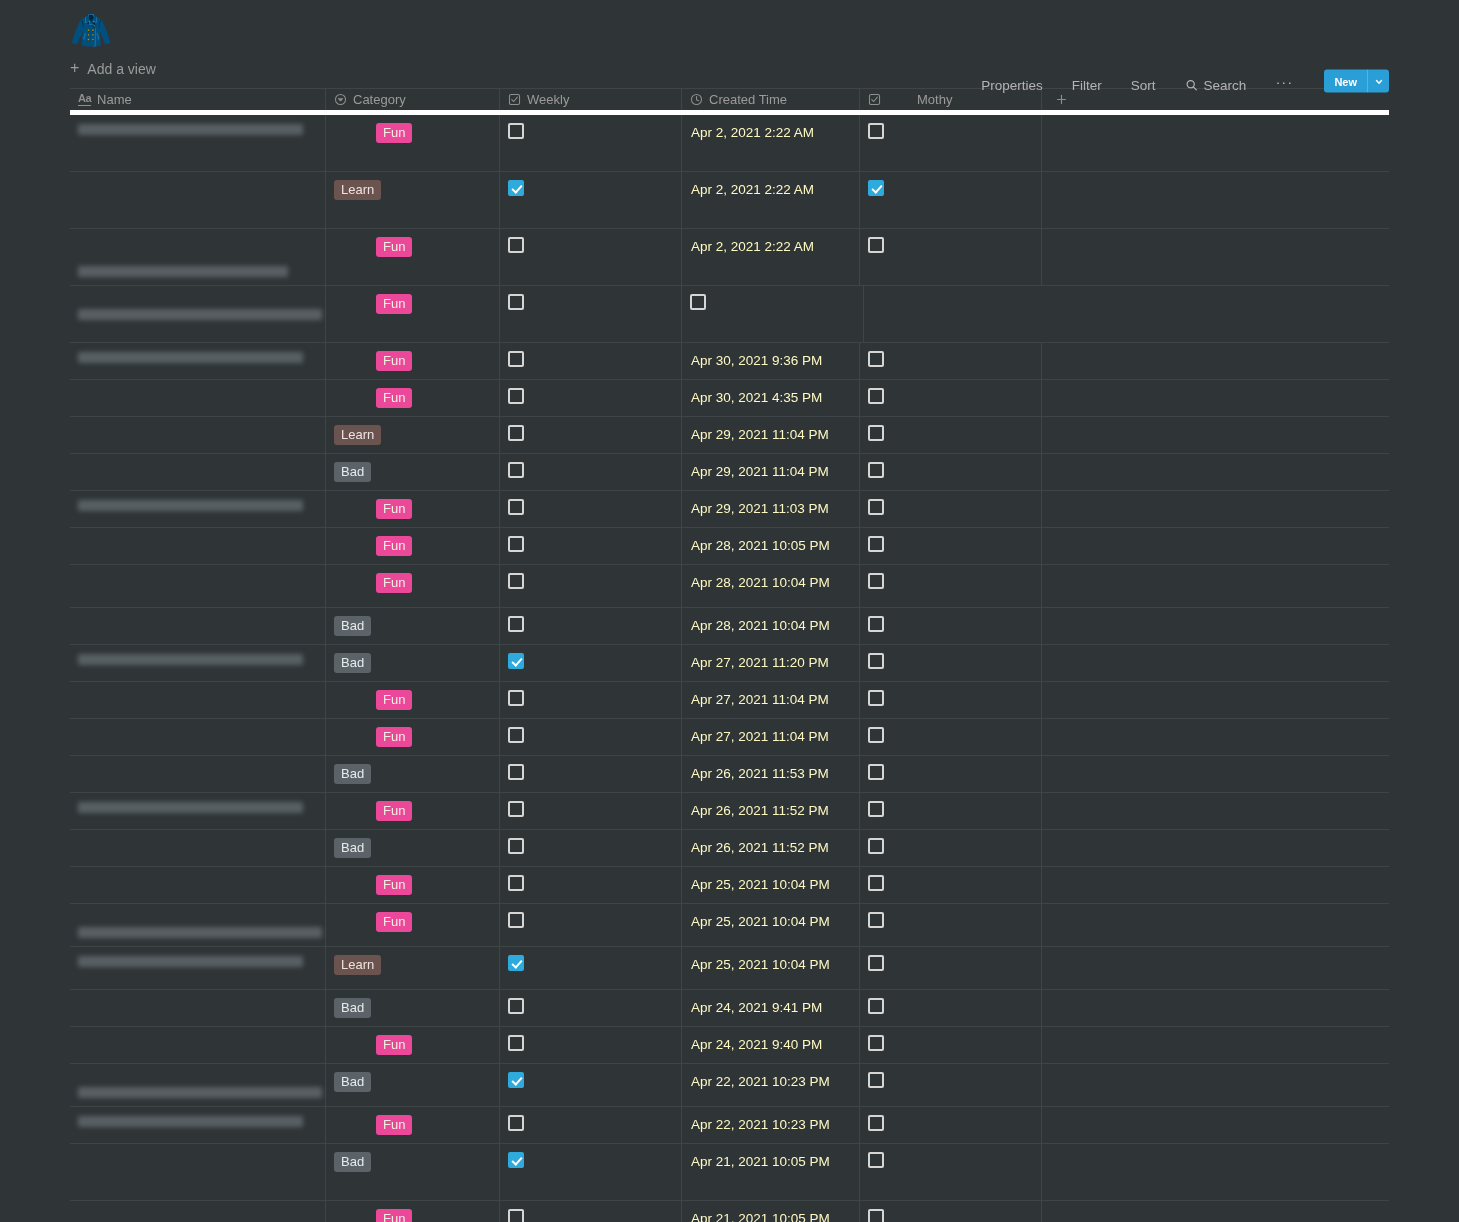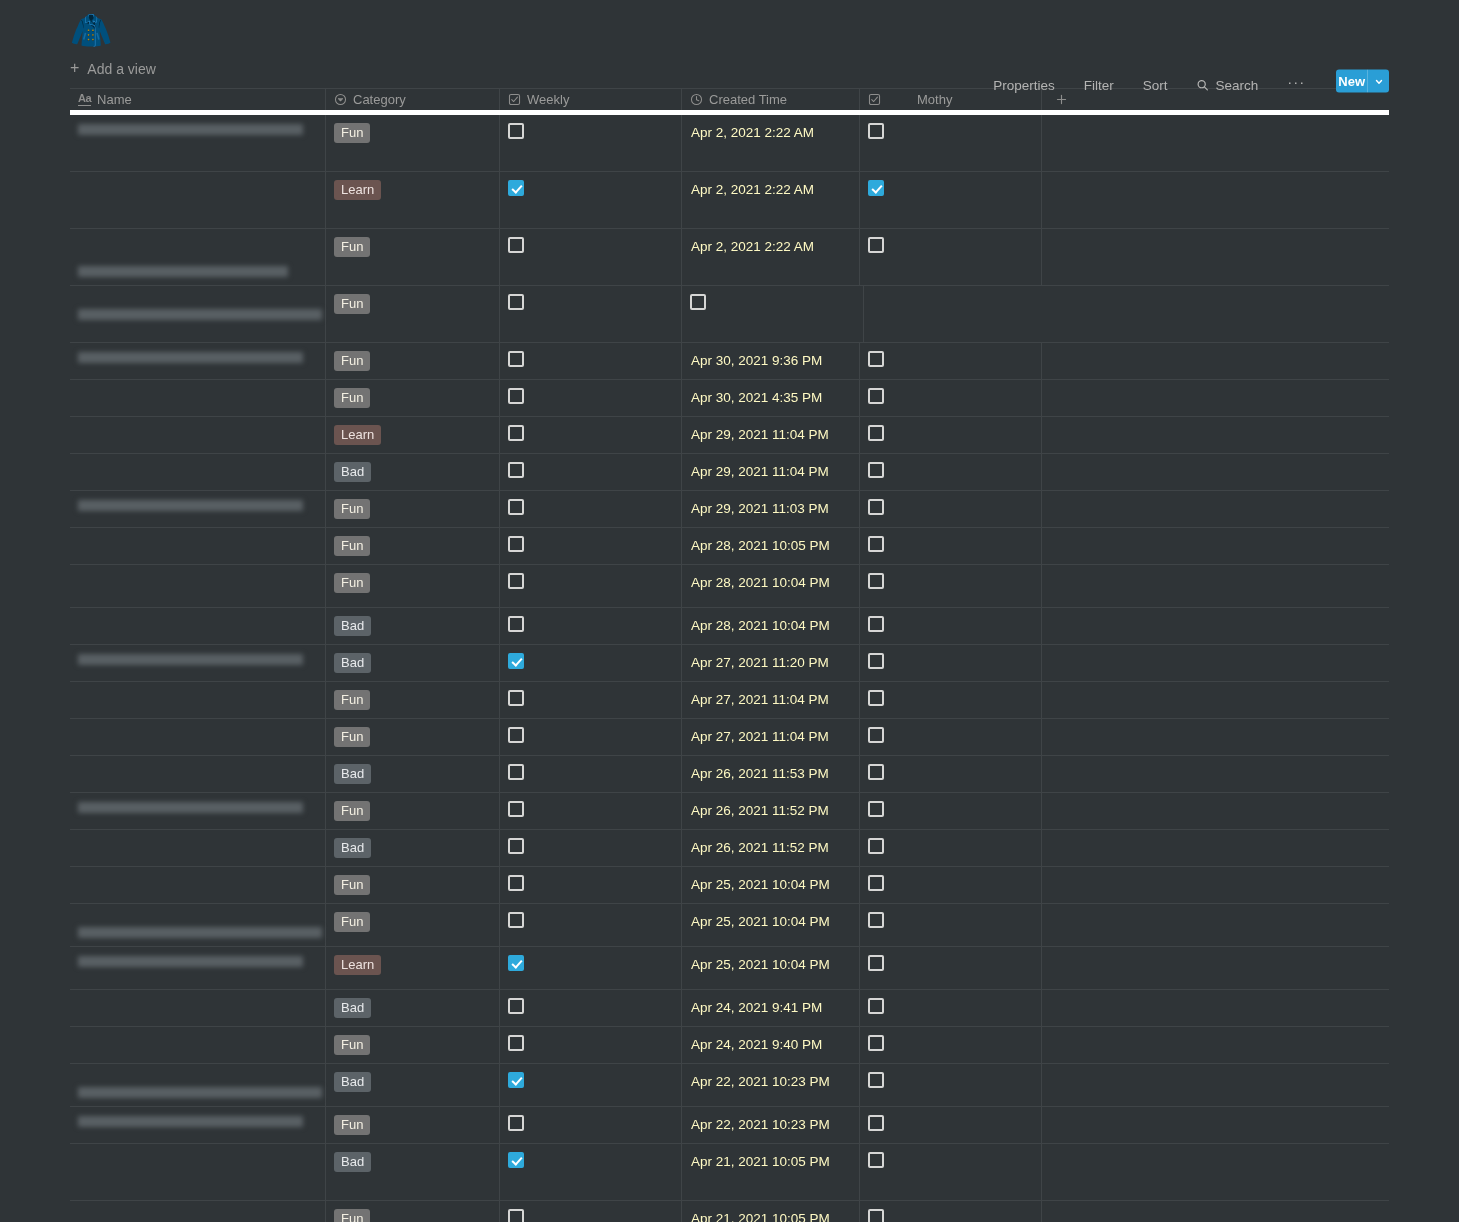--- a/index.html
+++ b/index.html
@@ -86,24 +86,24 @@
     display: flex;
     align-items: stretch;
     background: #2a9ed6;
     border-radius: 3px;
     overflow: hidden;
     height: 23px;
     margin-left: 2px;
     cursor: pointer;
   }
   .new-btn-label {
-    padding: 0 2px;
+    padding: 0 10px;
     display: flex;
     align-items: center;
-    font-size: 13px;
+    font-size: 11px;
     font-weight: bold;
     color: #ffffff;
   }
   .new-btn-caret {
     width: 22px;
     display: flex;
     align-items: center;
     justify-content: center;
     border-left: 1px solid rgba(255,255,255,0.22);
     color: #ffffff;
@@ -193,21 +193,21 @@
   
   .tag {
     display: inline-block;
     font-size: 13px;
     line-height: 17px;
     padding: 1px 7px 2px 7px;
     border-radius: 3px;
     color: #ffffff;
     white-space: nowrap;
   }
-  .tag-fun   { background: #737373; color: #f3efe2; }
+  .tag-fun   { background: #ec4899; color: #f3efe2; margin-left: 42px; }
   .tag-learn { background: #6b5450; color: #eee3e0; }
   .tag-bad   { background: #5c6368; color: #e8eaec; }
 
   
   .cbox {
     width: 16px; height: 16px;
     border: 2px solid #d6d6d5;
     border-radius: 2px;
     background: transparent;
     display: inline-block;

